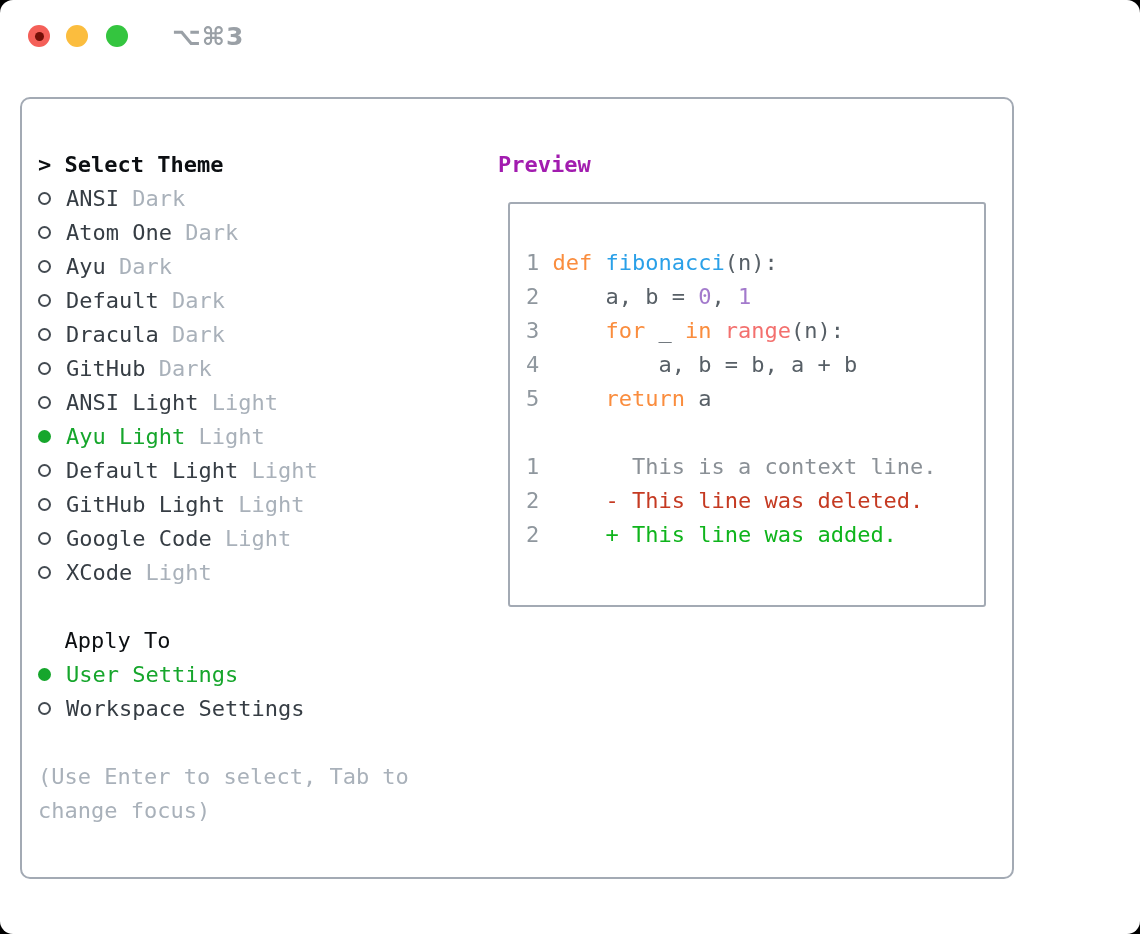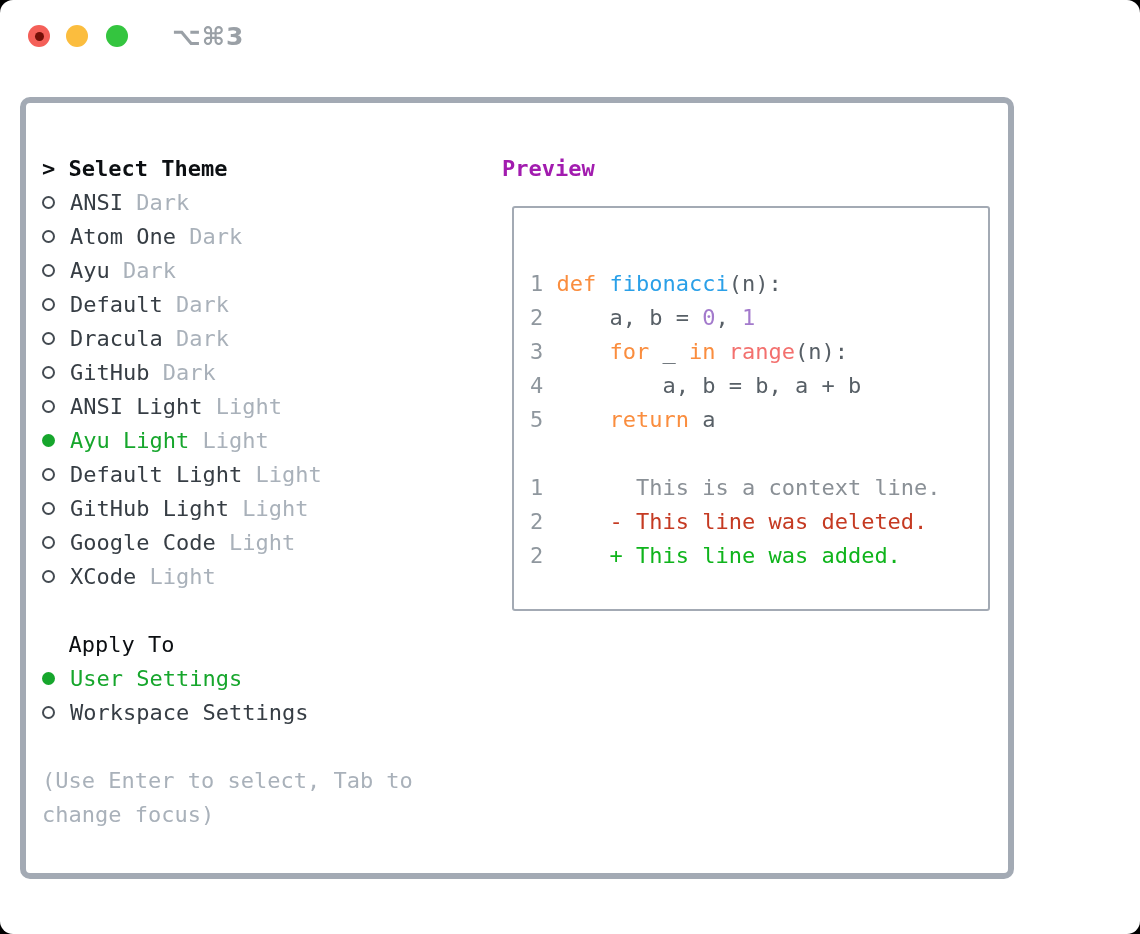--- a/index.html
+++ b/index.html
@@ -15,33 +15,33 @@
   .tl.yellow{left:66px;}
   .tl.green{left:106px;}
   .tl .dot{position:absolute;left:50%;top:50%;width:9px;height:9px;margin:-4.5px 0 0 -4.5px;border-radius:50%;}
   .wtitle{
     position:absolute;left:172px;top:22px;font-size:25px;font-weight:bold;
     letter-spacing:1px;font-family:"DejaVu Sans","Liberation Sans",sans-serif;
   }
   
   .panel{
     position:absolute;left:20px;top:97px;width:994px;height:782px;
-    box-sizing:border-box;border:6px solid #14b8a6;border-radius:10px;background:#fff;
+    box-sizing:border-box;border:2px solid #14b8a6;border-radius:10px;background:#fff;
   }
   .list{position:absolute;left:16px;top:49px;font-size:22px;line-height:34px;white-space:pre;}
   .row{min-height:34px;height:34px;}
   .hdr{font-weight:bold;}
   .marker{display:inline-block;width:13px;height:13px;border-radius:50%;box-sizing:border-box;margin-right:15px;vertical-align:1px;}
   .marker.off{border:2px solid #444b52;background:transparent;}
   .preview-title{position:absolute;left:476px;top:49px;font-size:22px;line-height:34px;font-weight:bold;}
   .preview-box{
     position:absolute;left:486px;top:103px;width:478px;height:405px;box-sizing:border-box;
     border:2px solid #a3aab4;border-radius:3px;background:#fff;overflow:hidden;
   }
-  .preview-box pre{margin:0;padding:59px 0 0 16px;font-family:inherit;font-size:22px;line-height:34px;white-space:pre;}
+  .preview-box pre{margin:0;padding:42px 0 0 16px;font-family:inherit;font-size:22px;line-height:34px;white-space:pre;}
 </style>
 </head>
 <body>
 
 <div class="window">
   <div class="titlebar">
     <span class="tl red" style="background: rgb(244, 95, 88);">
         <span class="dot" style="background: rgb(115, 16, 8);"></span>
       </span>
     <span class="tl yellow" style="background: rgb(251, 189, 62);"></span>

